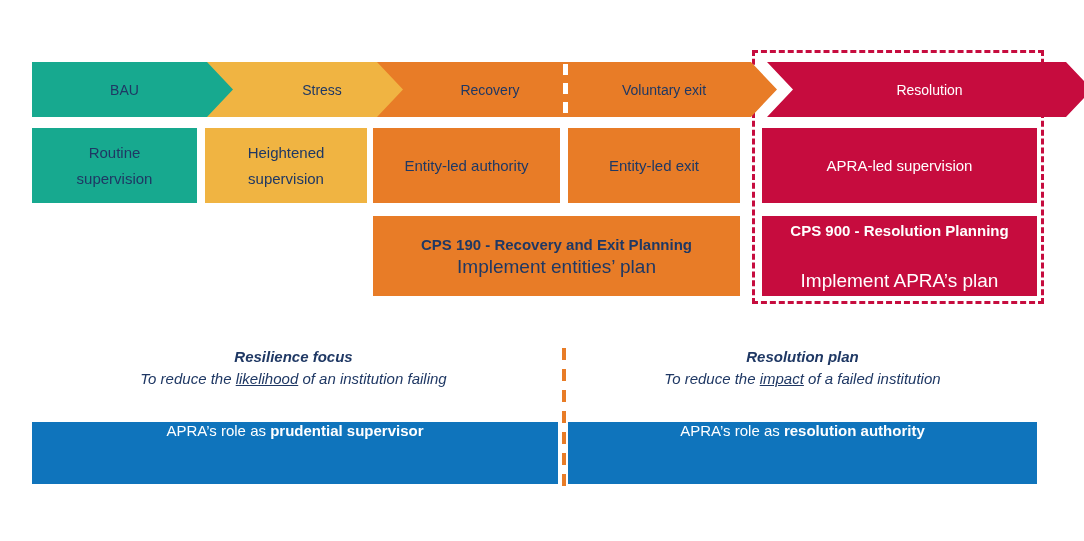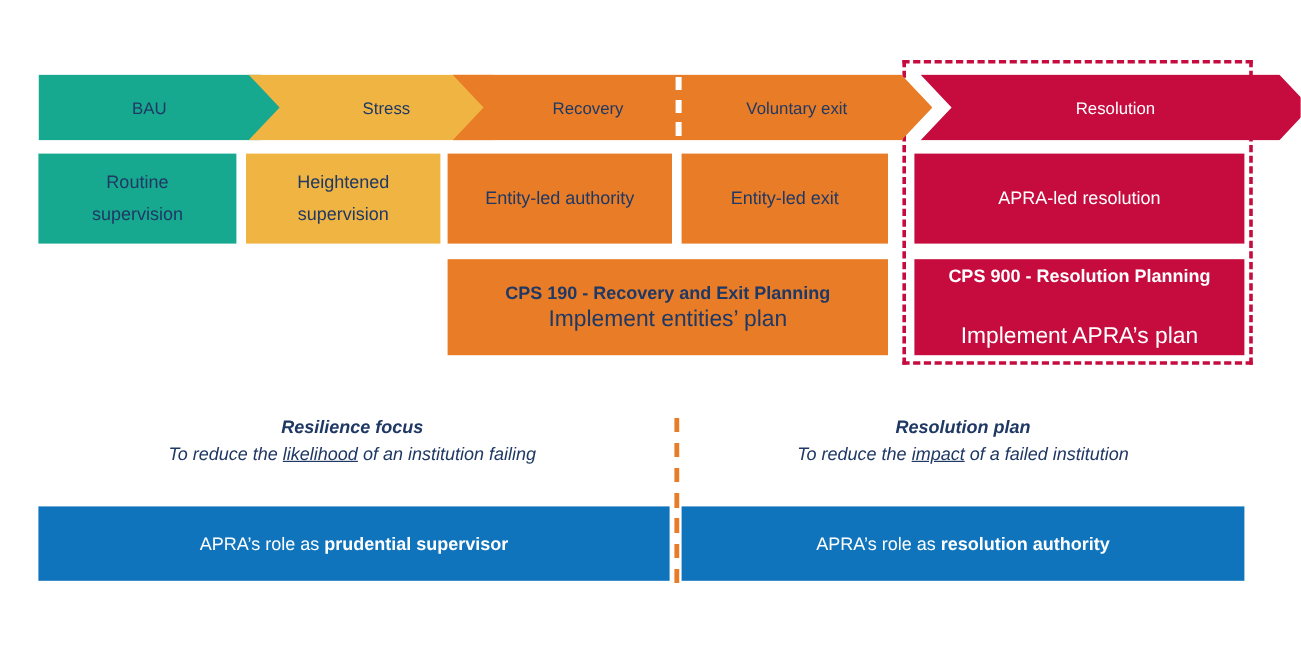--- a/index.html
+++ b/index.html
@@ -102,21 +102,20 @@
     background: repeating-linear-gradient(to bottom, #E87C27 0 12px, transparent 12px 21px);
   }
   
   .rolebar {
     position: absolute;
     top: 422px;
     height: 62px;
     background: #0F74BC;
     color: #ffffff;
     display: flex;
-    align-items: center;
     justify-content: center;
     font-size: 15px;
   }
   .role-left  { left: 32px;  width: 526px; }
   .role-right { left: 568px; width: 469px; }
   .role-bold { font-weight: bold; white-space: pre; }
   .role-pre  { white-space: pre; }
 </style>
 </head>
 <body>
@@ -149,21 +148,21 @@
   <div class="stagebox box-heightened">
     <span>Heightened supervision</span>
   </div>
   <div class="stagebox box-entrec">
     <span>Entity-led authority</span>
   </div>
   <div class="stagebox box-entexit">
     <span>Entity-led exit</span>
   </div>
   <div class="stagebox box-apraled">
-    <span>APRA-led resolution</span>
+    <span>APRA-led supervision</span>
   </div>
 
   <div class="cpsbox cps190">
     <div class="cps-title">CPS 190 - Recovery and Exit Planning</div>
     <div class="cps-sub">Implement entities’ plan</div>
   </div>
   <div class="cpsbox cps900">
     <div class="cps-title">CPS 900 - Resolution Planning</div>
     <div class="cps-sub">Implement APRA’s plan</div>
   </div>

